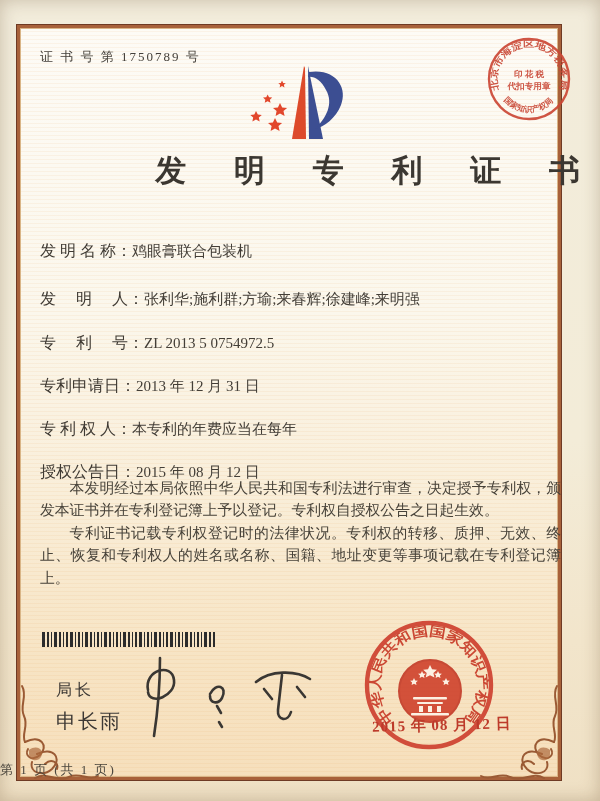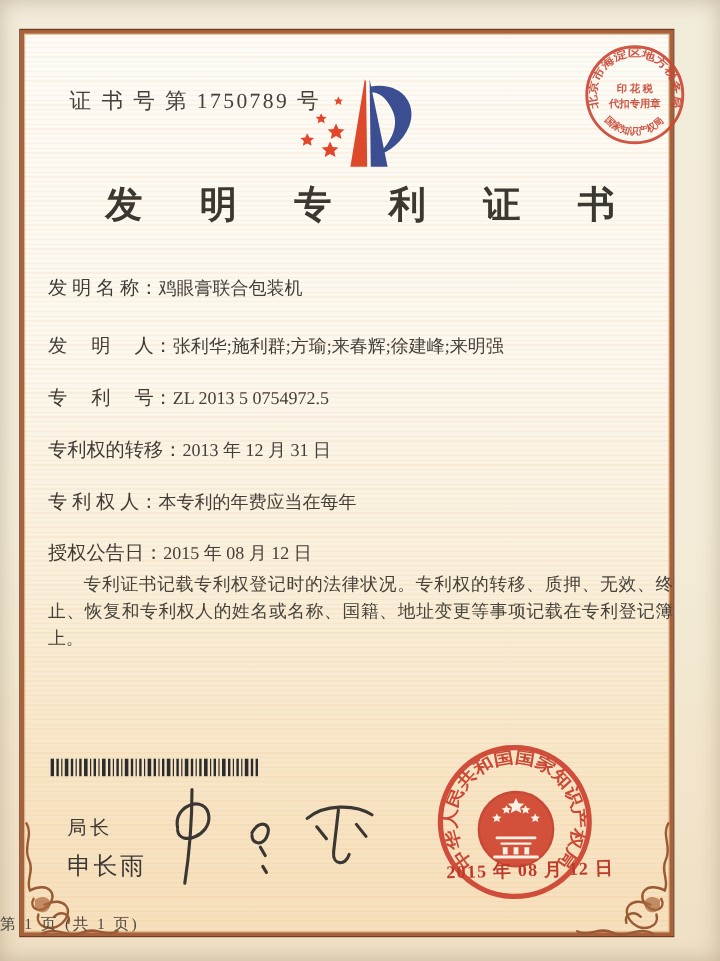--- a/index.html
+++ b/index.html
@@ -12,24 +12,24 @@
   .frame{
     position:absolute;left:16px;top:24px;width:544px;height:755px;
     border:1px solid #6e3a24;
     box-shadow:inset 0 0 0 3px #a8613a, inset 0 0 0 4px #d9b587;
     background:
       repeating-linear-gradient(0deg, rgba(228,152,72,.085) 0 1px, rgba(255,255,255,0) 1px 4px),
       linear-gradient(180deg,#fdfbf6 0%,#fbf7ec 38%,#f9eed9 62%,#f7e4c4 84%,#f6dfbc 100%);
     z-index:1;
   }
   .abs{position:absolute;z-index:3;}
-  .cert-number{left:40px;top:72px;font-size:18px;letter-spacing:2px;color:#45403a;margin-left:18px;}
-  .title{left:0;top:150px;width:600px;text-align:center;font-size:31px;font-weight:600;
+  .cert-number{left:40px;top:48px;font-size:13px;letter-spacing:2px;color:#45403a;}
+  .title{left:0;top:150px;width:600px;text-align:right;font-size:31px;font-weight:600;
          letter-spacing:20px;text-indent:20px;color:#3b3731;}
-  .field-row{left:40px;width:522px;font-size:16px;color:#3f3a33;white-space:nowrap;}
+  .field-row{left:40px;width:522px;font-size:16px;color:#3f3a33;white-space:nowrap;margin-top:11px;}
   .field-row .fvalue{font-size:15px;color:#433e37;}
   .r1{top:230px}.r2{top:278px}.r3{top:322px}.r4{top:365px}.r5{top:408px}.r6{top:451px}
   .body-text{left:40px;top:477px;width:521px;font-size:14.8px;line-height:22.4px;
              text-align:justify;color:#474239;}
   .body-text p{margin:0;text-indent:2em;}
   .director-title{left:56px;top:680px;font-size:16px;letter-spacing:3px;color:#3c3834;font-family:Liberation Mono, monospace;}
   .director-name{left:56px;top:708px;font-size:20px;letter-spacing:2px;color:#3c3834;}
   .seal-date{left:372px;top:716px;font-size:15px;font-weight:600;color:#bd3a2a;
              letter-spacing:1px;transform:rotate(-1.5deg);z-index:4;}
   .footer{left:0;top:761px;width:600px;font-size:13px;
@@ -79,30 +79,31 @@
 <div class="abs field-row r1">
   <span class="flabel">发 明 名 称：</span><span class="fvalue">鸡眼膏联合包装机</span>
 </div>
 <div class="abs field-row r2">
   <span class="flabel">发　 明　 人：</span><span class="fvalue">张利华;施利群;方瑜;来春辉;徐建峰;来明强</span>
 </div>
 <div class="abs field-row r3">
   <span class="flabel">专　 利　 号：</span><span class="fvalue">ZL 2013 5 0754972.5</span>
 </div>
 <div class="abs field-row r4">
-  <span class="flabel">专利权的转移：</span><span class="fvalue">2013 年 12 月 31 日</span>
+  <span class="flabel">专利申请日：</span><span class="fvalue">2013 年 12 月 31 日</span>
 </div>
 <div class="abs field-row r5">
   <span class="flabel">专 利 权 人：</span><span class="fvalue">本专利的年费应当在每年</span>
 </div>
 <div class="abs field-row r6">
   <span class="flabel">授权公告日：</span><span class="fvalue">2015 年 08 月 12 日</span>
 </div>
 
 <div class="abs body-text">
+  <p>本发明经过本局依照中华人民共和国专利法进行审查，决定授予专利权，颁发本证书并在专利登记簿上予以登记。专利权自授权公告之日起生效。</p>
   <p>专利证书记载专利权登记时的法律状况。专利权的转移、质押、无效、终止、恢复和专利权人的姓名或名称、国籍、地址变更等事项记载在专利登记簿上。</p>
 </div>
 
 <svg style="left:42px;top:632px;" width="174" height="15" viewBox="0 0 174 15">
   <g fill="#2c2c2c">
     <rect x="0" width="3" height="15"></rect>
       <rect x="5" width="2" height="15"></rect>
       <rect x="9" width="1" height="15"></rect>
     <rect x="12" width="3" height="15"></rect>
       <rect x="17" width="2" height="15"></rect>

